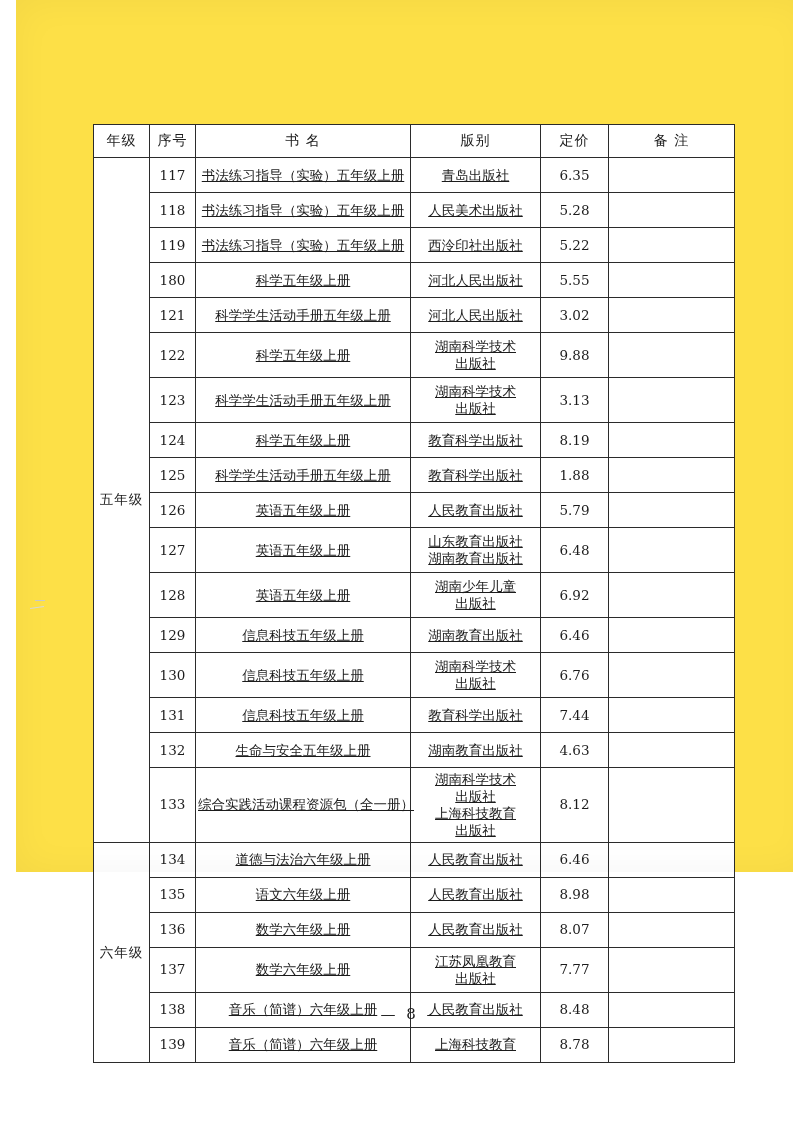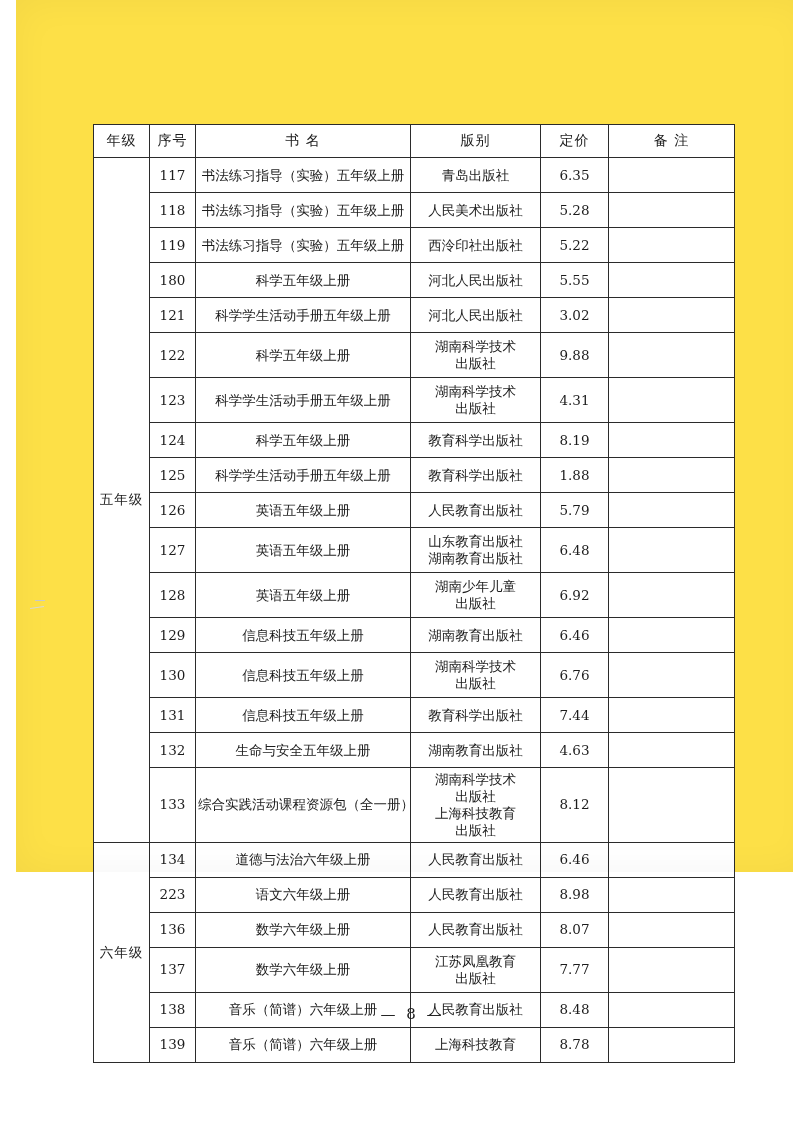--- a/index.html
+++ b/index.html
@@ -57,26 +57,27 @@
   .col-note { width: 126px; }
 
   td.grade-cell {
     letter-spacing: 1px;
     font-size: 14px;
   }
   td.title-cell {
     text-align: left;
     padding-left: 10px;
     white-space: nowrap;
+    text-decoration: underline;
   }
   td.pub-cell {
     line-height: 1.3;
     font-size: 13.5px;
   }
-  td.pub-cell .ln { display: block; }
+  td.pub-cell .ln { display: block; text-decoration: underline; }
   td.price-cell {
     font-family: "DejaVu Serif", "Liberation Serif", serif;
     font-size: 14px;
   }
   td.no-cell {
     font-size: 13.5px;
   }
   .row-tall td { height: 38px; }
   .row-reg td { height: 28px; }
   .row-xtall td { height: 60px; }
@@ -201,21 +202,21 @@
             <td class="price-cell">9.88</td>
             <td class="note-cell"></td>
           </tr>
           <tr class="row-tall">
             <td class="no-cell">123</td>
             <td class="title-cell">科学学生活动手册五年级上册</td>
             <td class="pub-cell">
               <span class="ln">湖南科学技术</span>
               <span class="ln">出版社</span>
             </td>
-            <td class="price-cell">4.31</td>
+            <td class="price-cell">3.13</td>
             <td class="note-cell"></td>
           </tr>
           <tr class="row-reg">
             <td class="no-cell">124</td>
             <td class="title-cell">科学五年级上册</td>
             <td class="pub-cell">
               <span class="ln">教育科学出版社</span>
             </td>
             <td class="price-cell">8.19</td>
             <td class="note-cell"></td>
@@ -311,21 +312,21 @@
             <td class="grade-cell" rowspan="6">六年级</td>
             <td class="no-cell">134</td>
             <td class="title-cell">道德与法治六年级上册</td>
             <td class="pub-cell">
               <span class="ln">人民教育出版社</span>
             </td>
             <td class="price-cell">6.46</td>
             <td class="note-cell"></td>
           </tr>
           <tr class="row-reg">
-            <td class="no-cell">223</td>
+            <td class="no-cell">135</td>
             <td class="title-cell">语文六年级上册</td>
             <td class="pub-cell">
               <span class="ln">人民教育出版社</span>
             </td>
             <td class="price-cell">8.98</td>
             <td class="note-cell"></td>
           </tr>
           <tr class="row-reg">
             <td class="no-cell">136</td>
             <td class="title-cell">数学六年级上册</td>

